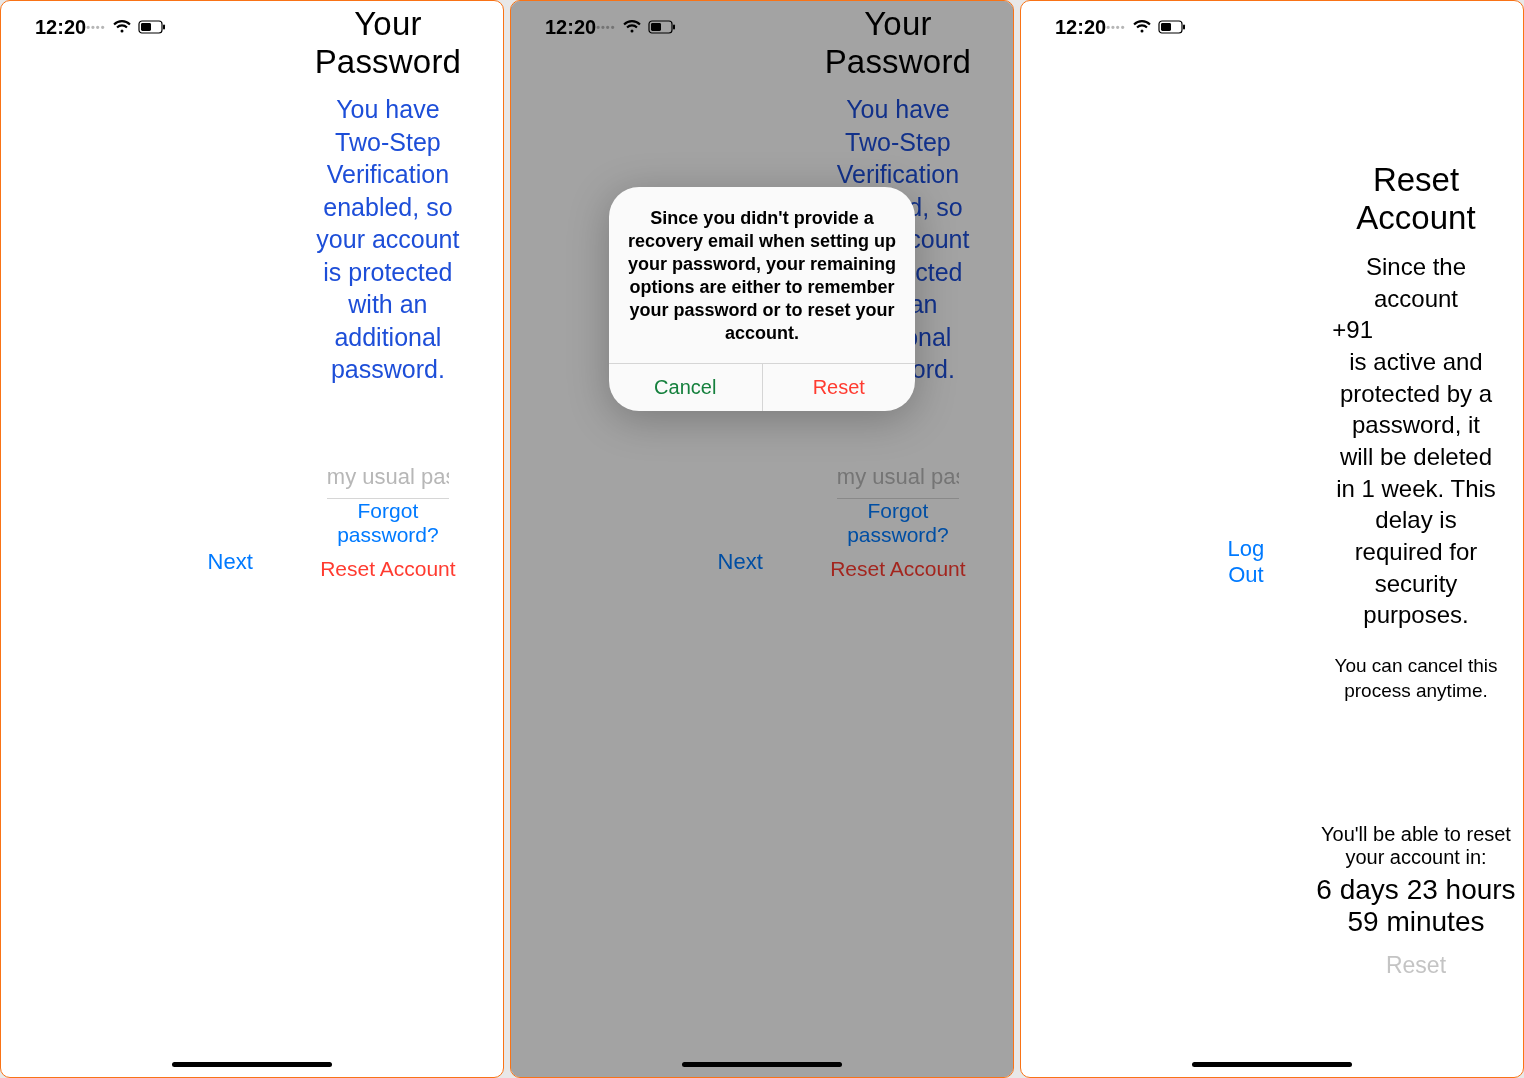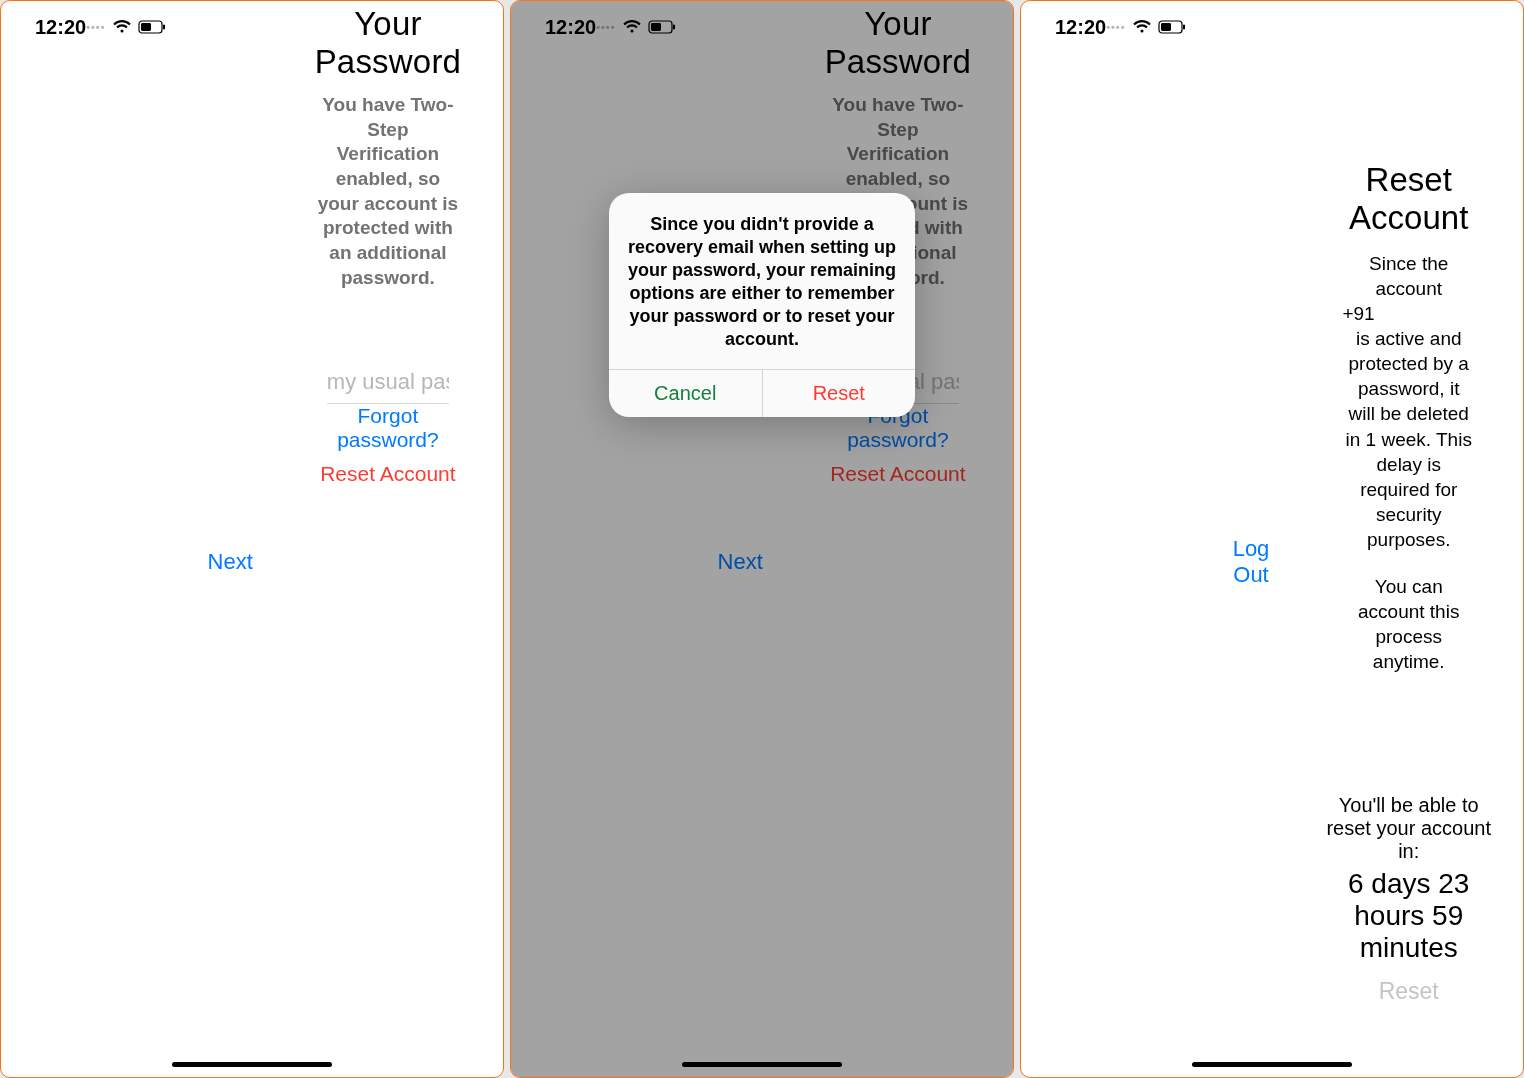--- a/index.html
+++ b/index.html
@@ -65,25 +65,24 @@
     text-align: center;
   }
   .page-title {
     font-size: 33px;
     font-weight: 400;
     margin-top: 4px;
     margin-bottom: 12px;
     letter-spacing: 0.2px;
   }
   .page-subtitle {
-    font-size: 19px;
+    font-size: 25px;
     line-height: 1.3;
-    color: #737373;
+    color: #1d4ed8;
     padding: 0 10px;
-    font-weight: bold;
   }
   .input-wrap {
     margin: 70px 22px 0 22px;
     text-align: left;
   }
   .text-input {
     width: 100%;
     border: none;
     border-bottom: 1px solid #d6d6d6;
     font-size: 22px;
@@ -121,25 +120,25 @@
     background: #000;
   }
   
   .dimmer {
     position: absolute;
     inset: 0;
     background: rgba(0,0,0,0.36);
   }
   .alert {
     position: absolute;
-    left: 50%; top: 192px;
+    left: 50%; top: 186px;
     transform: translateX(-50%);
     width: 306px;
     background: #fafafa;
-    border-radius: 20px;
+    border-radius: 30px;
     overflow: hidden;
     box-shadow: 0 8px 40px rgba(0,0,0,0.25);
   }
   .alert-body {
     padding: 20px 18px 18px 18px;
     text-align: center;
     font-size: 18px;
     font-weight: 600;
     line-height: 1.28;
   }
@@ -159,21 +158,21 @@
   .alert-btn.cancel { color: #15803d; font-weight: 400;}
   .alert-btn.reset { color: #ff3b30; font-weight: 400;}
   
   .s3-content { padding-top: 160px; }
   .s3-title {
     font-size: 33px;
     font-weight: 400;
     margin-bottom: 14px;
   }
   .s3-para {
-    font-size: 19px;
+    font-size: 24px;
     line-height: 1.32;
     padding: 0 16px;
   }
   .s3-cancel {
     margin-top: 22px;
     font-size: 19px;
   }
   .s3-countlabel {
     margin-top: 120px;
     font-size: 20px;
@@ -296,21 +295,21 @@
       </span>
     </div>
     <div class="nav-bar">
       <button class="nav-action">Log Out</button>
     </div>
     <div class="content s3-content">
       <h1 class="s3-title">Reset Account</h1>
       <p class="s3-para">
         <span>Since the account </span><span>+91</span>&nbsp;&nbsp;&nbsp;&nbsp;&nbsp;&nbsp;&nbsp;&nbsp;&nbsp;&nbsp;&nbsp;&nbsp;&nbsp;&nbsp;&nbsp;&nbsp;&nbsp;&nbsp;&nbsp;<span> is active and protected by a password, it will be deleted in 1 week. This delay is required for security purposes.</span>
       </p>
-      <p class="s3-para s3-cancel">You can account this process anytime.</p>
+      <p class="s3-para s3-cancel">You can cancel this process anytime.</p>
       <p class="s3-countlabel">You'll be able to reset your account in:</p>
       <p class="s3-countdown">6 days 23 hours 59 minutes</p>
       <button class="s3-reset-disabled" disabled="">Reset</button>
     </div>
     <div class="home-indicator" style="background:#000"></div>
   </div>
 
 </div>
 
 </body></html>

